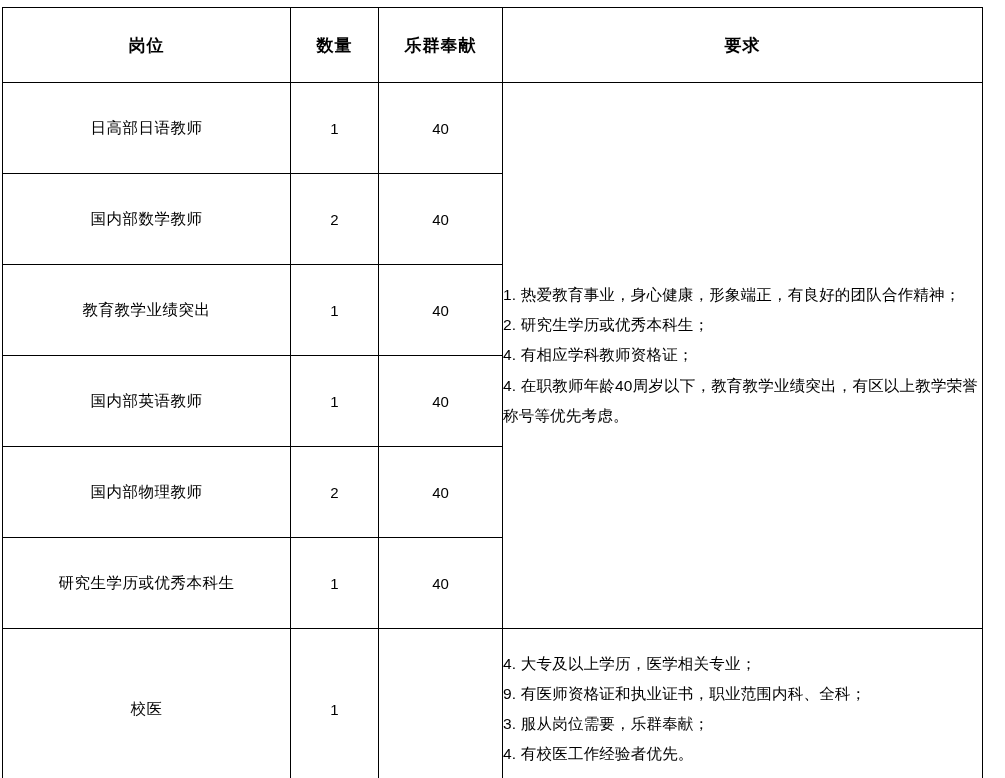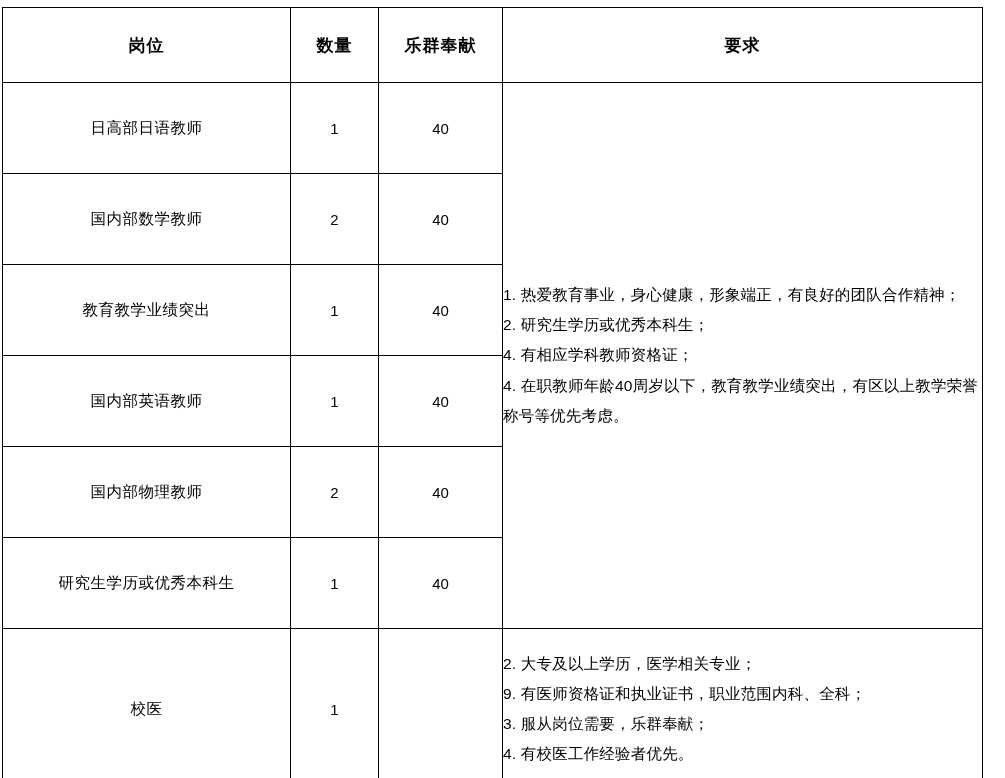--- a/index.html
+++ b/index.html
@@ -137,21 +137,21 @@
         <td class="row-cell">研究生学历或优秀本科生</td>
         <td class="num-cell">1</td>
         <td class="num-cell">40</td>
       </tr>
 
       <tr class="row-7">
         <td class="row-cell">校医</td>
         <td class="num-cell">1</td>
         <td class="num-cell"></td>
         <td class="req-cell">
-          <span class="req-line">2. 大专及以上学历，医学相关专业；</span>
+          <span class="req-line">4. 大专及以上学历，医学相关专业；</span>
           <span class="req-line">9. 有医师资格证和执业证书，职业范围内科、全科；</span>
           <span class="req-line">3. 服从岗位需要，乐群奉献；</span>
           <span class="req-line">4. 有校医工作经验者优先。</span>
         </td>
       </tr>
     </tbody>
   </table>
 </div>
 
 </body></html>

